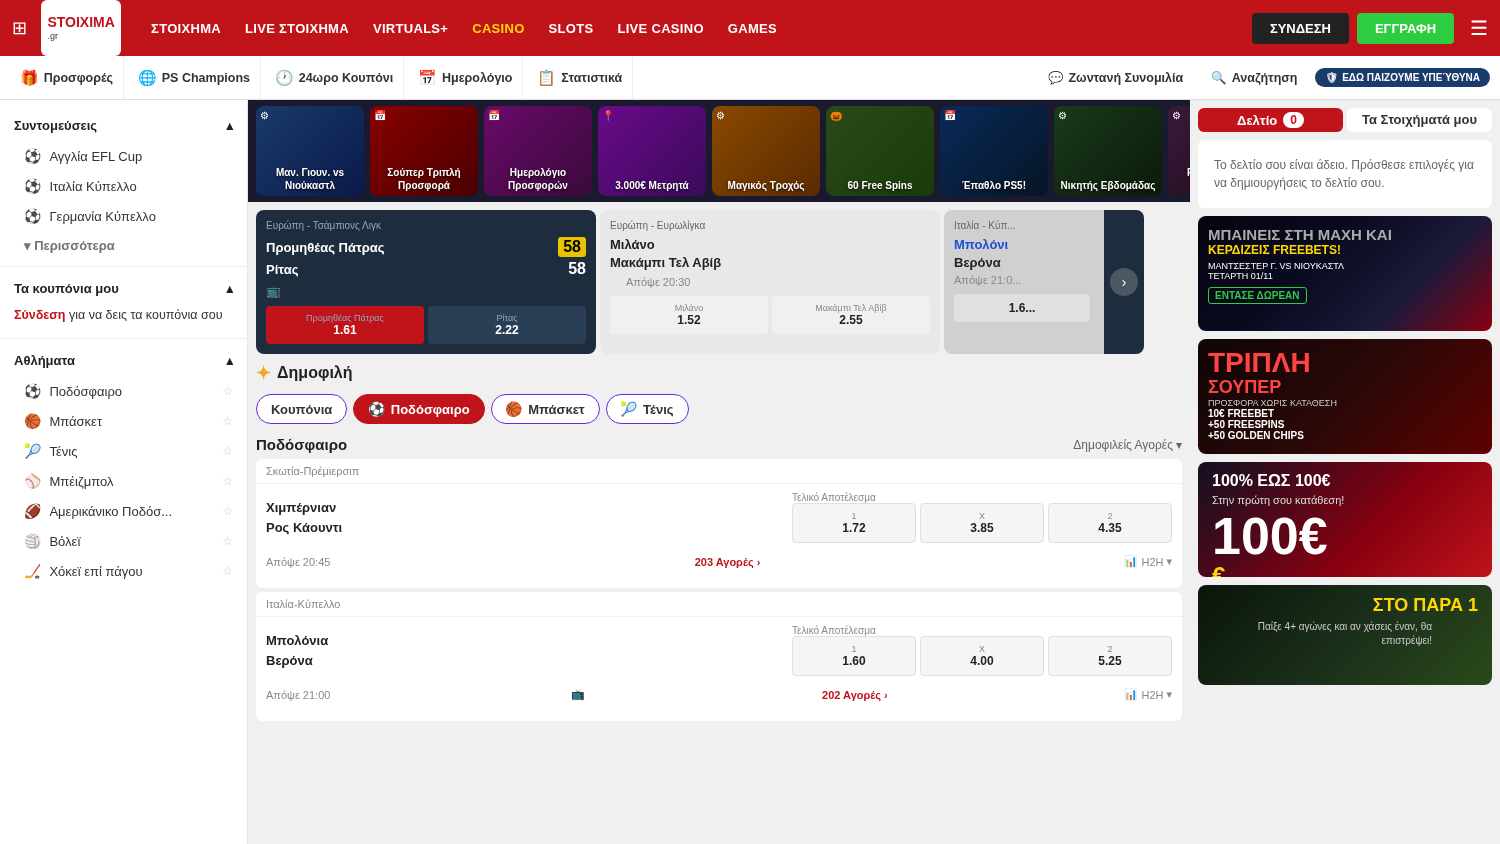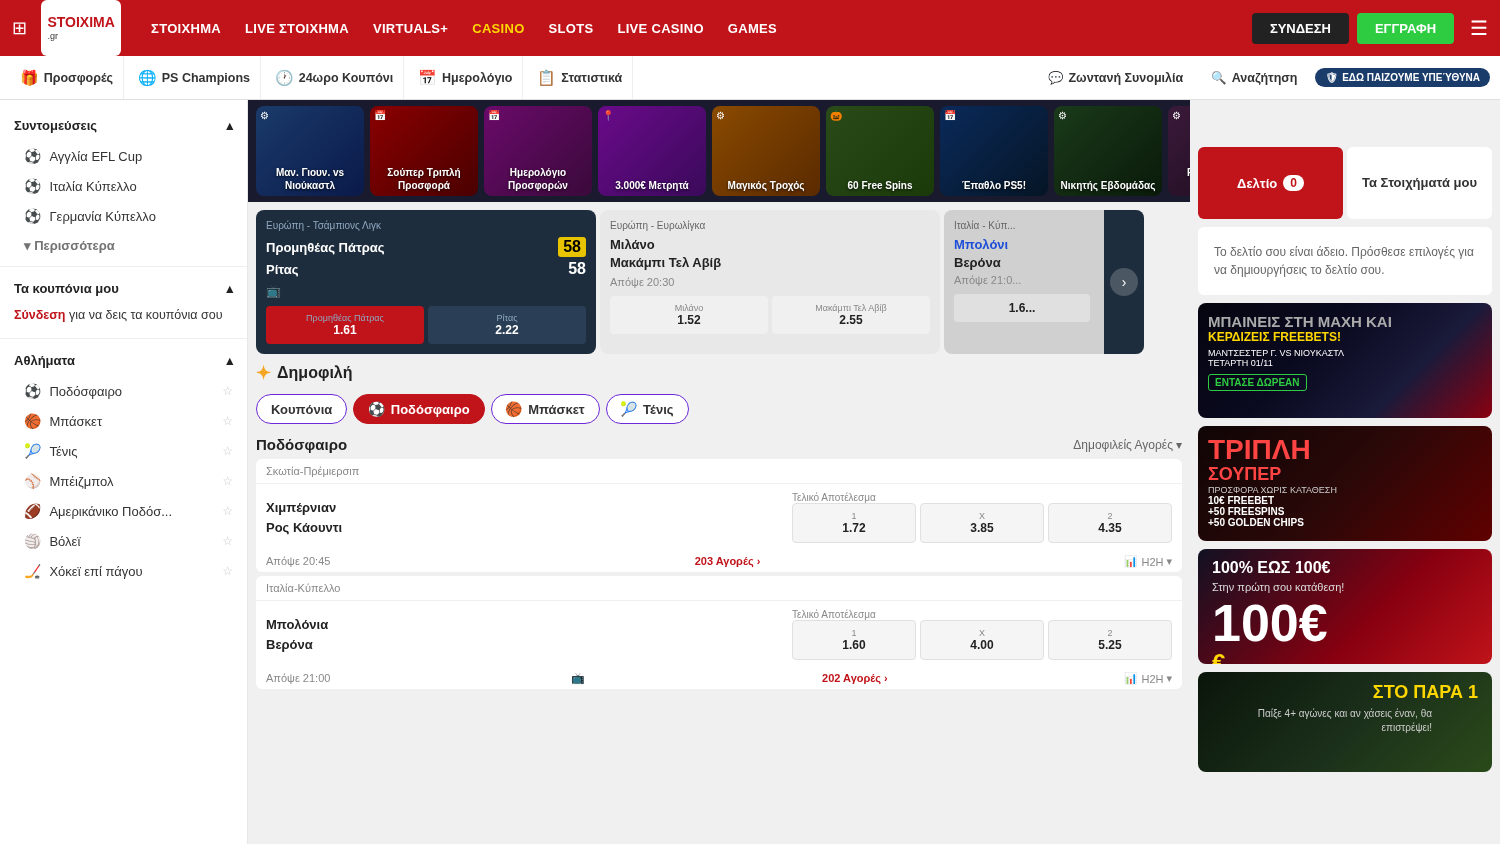--- a/index.html
+++ b/index.html
@@ -313,22 +313,22 @@
       font-size: 12px;
       font-weight: 700;
       color: #222;
       cursor: pointer;
       text-align: center;
       display: flex; flex-direction: column; align-items: center;
     }
     .odd-btn .odd-label { font-size: 9px; color: #888; font-weight: 400; }
 
     .match-footer {
-      padding: 4px 10px 4px;
-      display: flex; align-items: flex-start; justify-content: space-between;
+      padding: 4px 10px 20px;
+      display: flex; align-items: center; justify-content: space-between;
       font-size: 11px; color: #888;
     }
     .match-footer .more-link {
       color: #c0131a; cursor: pointer; font-weight: 600; font-size: 11px;
     }
     .h2h-btn {
       display: flex; align-items: center; gap: 3px;
       background: none; border: none; color: #888; font-size: 11px; cursor: pointer;
     }
 
@@ -340,27 +340,26 @@
       padding: 8px;
       display: flex;
       flex-direction: column;
       gap: 8px;
     }
     .betslip-header {
       display: flex; gap: 4px;
     }
     .betslip-tab {
       flex: 1;
-      padding: 28px 6px;
+      padding: 4px 6px;
       text-align: center;
       font-size: 13px;
       font-weight: 700;
       border-radius: 6px;
       cursor: pointer;
-      margin-top: 39px;
     }
     .betslip-tab.active { background: #c0131a; color: #fff; display: flex; align-items: center; justify-content: center; gap: 6px; }
     .betslip-tab.inactive { background: #fff; color: #333; }
     .betslip-badge {
       background: #fff;
       color: #c0131a;
       border-radius: 10px;
       padding: 1px 7px;
       font-size: 12px;
       font-weight: 700;
@@ -632,21 +631,21 @@
       </div>
 
       <div class="live-card" style="background: #e8e8e8; color: #222; max-width: 340px;">
         <div class="league" style="color: #666;">Ευρώπη - Ευρωλίγκα</div>
         <div class="team-row">
           <span class="team-name" style="color: #222;">Μιλάνο</span>
         </div>
         <div class="team-row">
           <span class="team-name" style="color: #222;">Μακάμπι Τελ Αβίβ</span>
         </div>
-        <div style="font-size: 11px; color: #888; margin-top: 6px;">Απόψε 20:30</div>
+        <div style="font-size: 11px; color: #888; margin-top: 6px; margin-left: 16px;">Απόψε 20:30</div>
         <div class="odds-row">
           <button class="odds-btn" style="background: #f0f0f0; color: #222;">
             <span class="label" style="color: #888;">Μιλάνο</span>
             <span>1.52</span>
           </button>
           <button class="odds-btn" style="background: #f0f0f0; color: #222;">
             <span class="label" style="color: #888;">Μακάμπι Τελ Αβίβ</span>
             <span>2.55</span>
           </button>
         </div>

